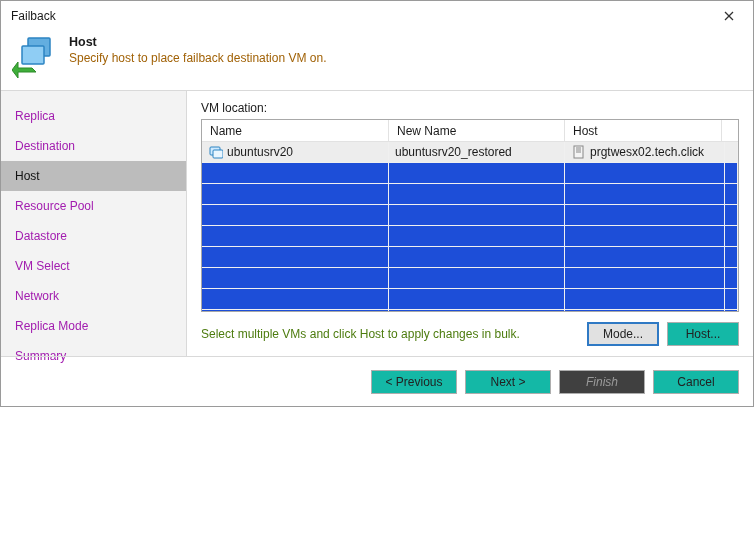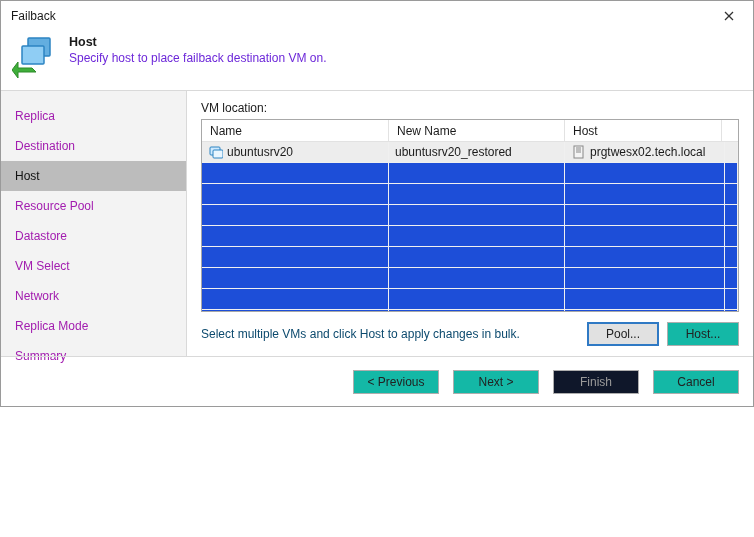--- a/index.html
+++ b/index.html
@@ -36,21 +36,21 @@
     padding: 2px 14px 6px 10px;
     border-bottom: 1px solid #d9d9d9;
   }
   .header .icon-wrap {
     width: 50px; height: 50px; flex: 0 0 50px;
     margin-right: 8px;
     display: flex; align-items: center; justify-content: center;
   }
   .header .texts { display: flex; flex-direction: column; padding-top: 2px;}
   .header .h-title { font-weight: 700; font-size: 12.5px; }
-  .header .h-sub { font-size: 12px; color: #6d28d9; margin-top: 2px;}
+  .header .h-sub { font-size: 12px; color: #a16207; margin-top: 2px;}
   .body {
     flex: 1; display: flex;
     min-height: 0;
   }
   .sidebar {
     width: 186px; flex: 0 0 186px;
     background: #f3f3f3;
     border-right: 1px solid #d9d9d9;
     padding-top: 10px;
   }
@@ -117,40 +117,40 @@
   .cell-icon {
     width: 15px; height: 15px; flex: 0 0 15px;
     margin-right: 4px;
     display: inline-flex; align-items:center; justify-content:center;
   }
   .hint-row {
     display: flex; align-items: center;
     margin-top: 10px;
     gap: 8px;
   }
-  .hint-text { flex: 1; font-size: 12px; color: #0c4a6e; }
+  .hint-text { flex: 1; font-size: 12px; color: #4d7c0f; }
   .btn {
     height: 24px;
     min-width: 72px;
     padding: 0 10px;
     border: 1px solid #aeaeae;
     background: #14b8a6;
     font-size: 12px; font-family: inherit;
     color: #222;
     display: inline-flex; align-items: center; justify-content: center;
     cursor: default;
   }
   .btn.primary { border: 2px solid #2f79c4; background:#e1e1e1; }
-  .btn.disabled { color: #9a9a9a; background:#0f172a; }
+  .btn.disabled { color: #9a9a9a; background:#404040;font-style:italic; }
   .footer {
     height: 50px;
     border-top: 1px solid #d9d9d9;
     display: flex; align-items: center; justify-content: flex-end;
     padding: 0 14px;
-    gap: 14px;
+    gap: 8px;
   }
   .btn.wiz { min-width: 86px; }
 </style>
 </head>
 <body>
 
 <div class="window">
 
   <div class="titlebar">
     <span class="title">Failback</span>
@@ -215,21 +215,21 @@
             </div>
             <div class="td col-host">
               <span class="cell-icon">
                 <svg width="13" height="14" viewBox="0 0 13 14">
                   <rect x="2" y="1" width="9" height="12" fill="#f4f4f4" stroke="#888"></rect>
                   <line x1="4" y1="3" x2="9" y2="3" stroke="#888"></line>
                   <line x1="4" y1="5" x2="9" y2="5" stroke="#888"></line>
                   <line x1="4" y1="7" x2="9" y2="7" stroke="#888"></line>
                 </svg>
               </span>
-              <span>prgtwesx02.tech.local</span>
+              <span>prgtwesx02.tech.click</span>
             </div>
             <div class="td col-end"></div>
           </div>
 
           <div class="trow">
               <div class="td col-name"></div>
               <div class="td col-new"></div>
               <div class="td col-host"></div>
               <div class="td col-end"></div>
             </div>
@@ -297,21 +297,21 @@
               <div class="td col-name"></div>
               <div class="td col-new"></div>
               <div class="td col-host"></div>
               <div class="td col-end"></div>
             </div>
         </div>
       </div>
 
       <div class="hint-row">
         <div class="hint-text">Select multiple VMs and click Host to apply changes in bulk.</div>
-        <button class="btn primary">Pool...</button>
+        <button class="btn primary">Mode...</button>
         <button class="btn">Host...</button>
       </div>
     </div>
   </div>
 
   <div class="footer">
     <button class="btn wiz">&lt; Previous</button>
     <button class="btn wiz">Next &gt;</button>
     <button class="btn wiz disabled">Finish</button>
     <button class="btn wiz">Cancel</button>

